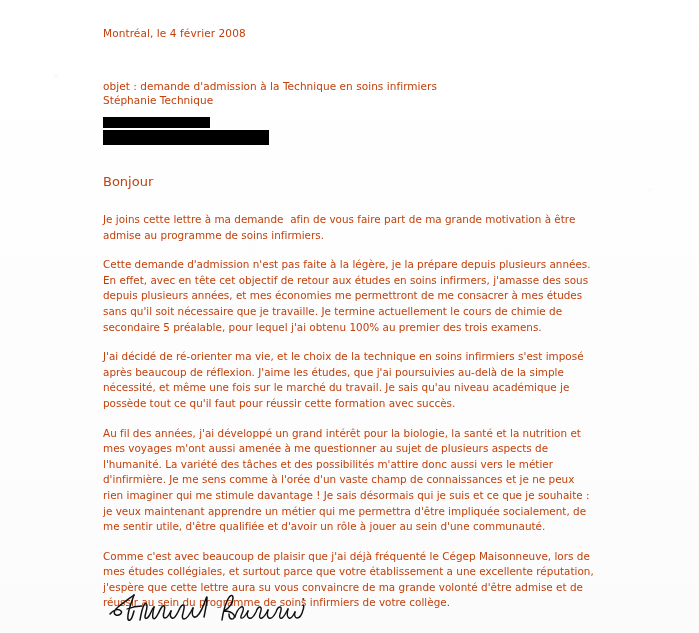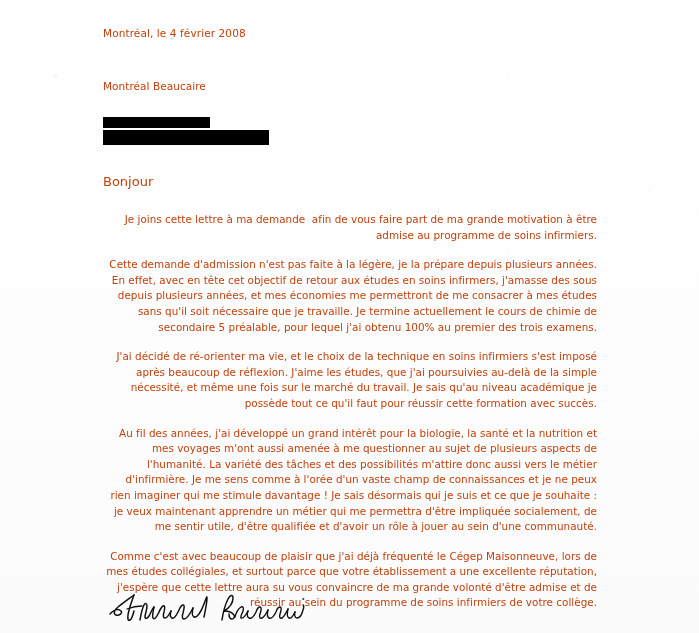--- a/index.html
+++ b/index.html
@@ -83,21 +83,21 @@
   }
 
   .letter-text {
     position: absolute;
     left: 103px;
     top: 212px;
     width: 494px;
     font-size: 10.4px;
     line-height: 15.6px;
     letter-spacing: 0.02px;
-    text-align: right;
+    text-align: left;
   }
   .letter-text p {
     margin: 0 0 14px 0;
     white-space: pre-wrap;
   }
   .letter-text p:last-child { margin-bottom: 0; }
 
   .signature {
     position: absolute;
     left: 104px;
@@ -109,21 +109,22 @@
 </style>
 </head>
 <body>
 
 <div class="page">
   <div class="doc-body">
 
     <div class="date-line">Montréal, le 4 février 2008</div>
 
     <div class="subject-block">
-      <div>Montréal Beaucaire</div>
+      <div>objet : demande d'admission à la Technique en soins infirmiers</div>
+      <div>Stéphanie Technique</div>
     </div>
 
     <div class="redactions">
       <span class="redaction-bar addr-line-1"></span>
       <span class="redaction-bar addr-line-2"></span>
     </div>
 
     <div class="salutation">Bonjour</div>
 
     <div class="letter-text">

